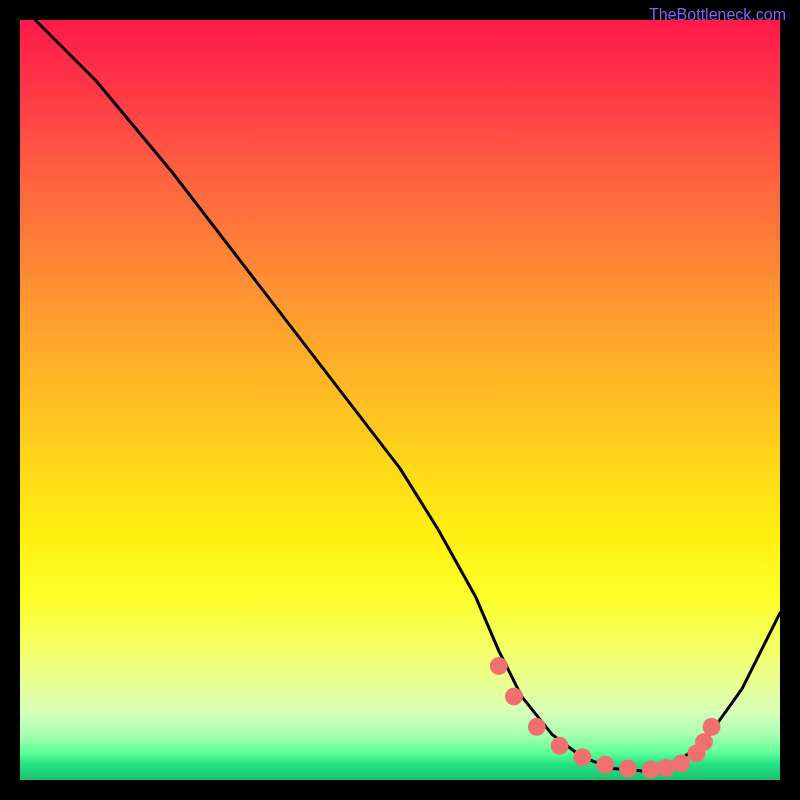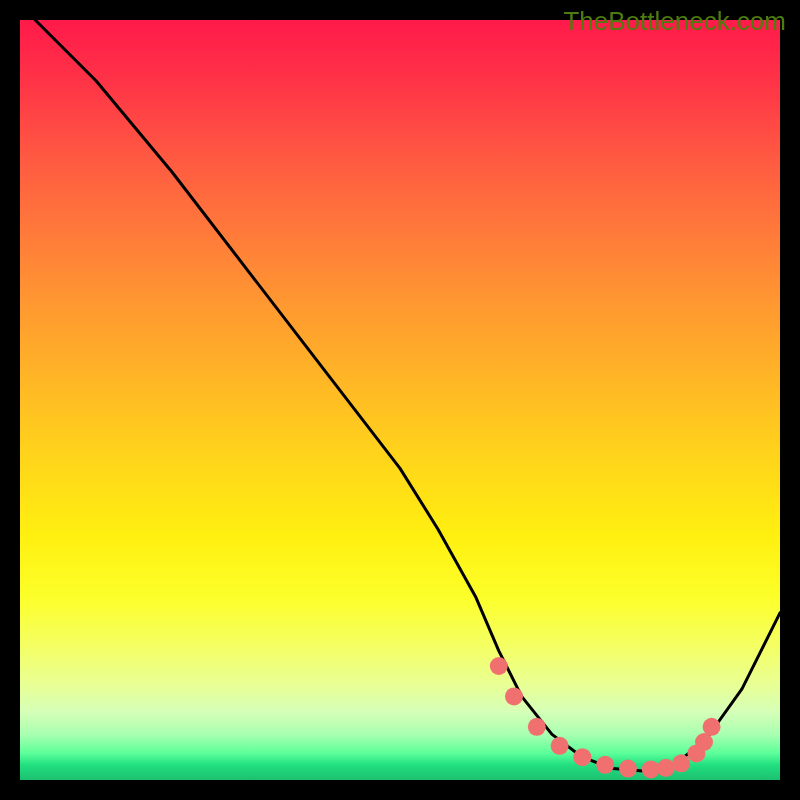--- a/index.html
+++ b/index.html
@@ -8,22 +8,22 @@
     height: 800px;
     background: #000;
     position: relative;
     font-family: Arial, sans-serif;
     overflow: hidden;
   }
   .watermark {
     position: absolute;
     top: 6px;
     right: 14px;
-    color: #4d7c0f;
-    font-size: 26px;
+    color: #8b5cf6;
+    font-size: 16px;
     font-weight: 500;
     z-index: 10;
   }
   .plot-area {
     position: absolute;
     left: 20px;
     top: 20px;
     width: 760px;
     height: 760px;
     background: linear-gradient(

